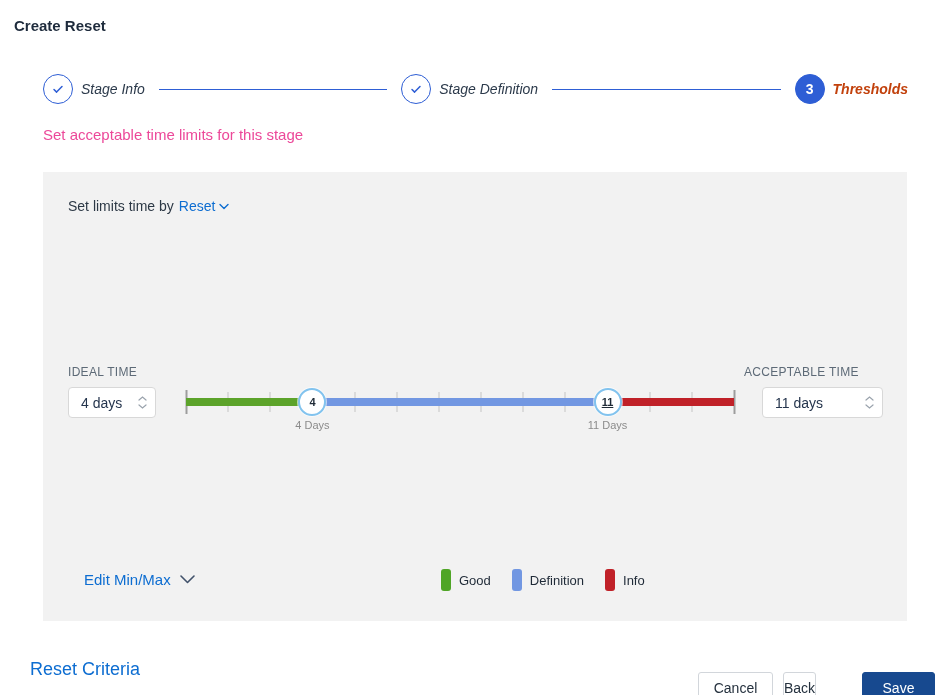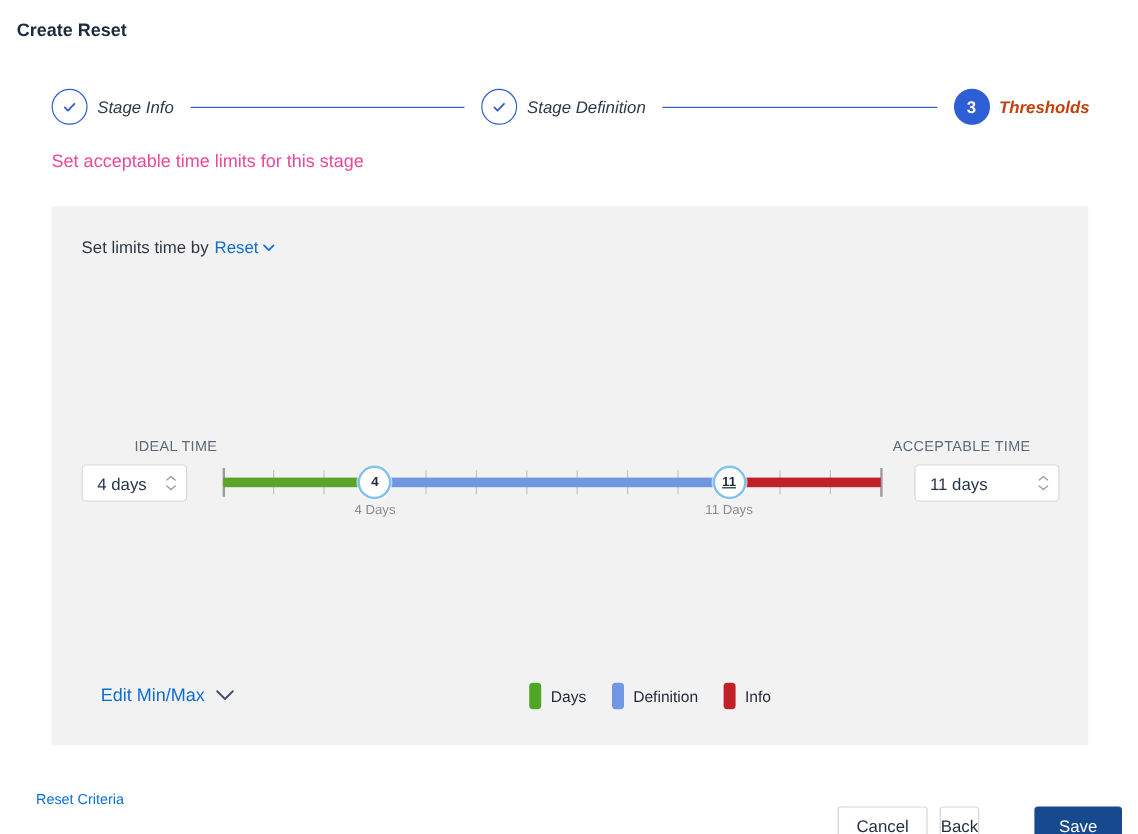--- a/index.html
+++ b/index.html
@@ -47,21 +47,21 @@
   
   .edit-minmax { position:absolute; left:84px; top:571px; font-size:15px; color:#0d6dd1; display:flex; align-items:center; cursor:pointer; }
   .edit-minmax svg { margin-left:9px; }
 
   .legend { position:absolute; left:441px; top:569px; display:flex; align-items:center; }
   .legend-item { display:flex; align-items:center; margin-right:21px; }
   .legend-swatch { width:10px; height:22px; border-radius:3px; margin-right:8px; }
   .legend-label { font-size:13px; color:#1f2a37; }
 
   
-  .reset-link { position:absolute; left:30px; top:659px; font-size:12px; color:#0d6dd1; cursor:pointer; }
+  .reset-link { position:absolute; left:30px; top:659px; font-size:18px; color:#0d6dd1; cursor:pointer; }
   .btn { position:absolute; top:632px; height:31px; border-radius:3px; font-family:inherit; font-size:14px;
          display:flex; align-items:center; justify-content:center; cursor:pointer;margin-top:40px; }
   .btn.ghost { background:#fff; border:1px solid #d2d6db; color:#25313e; }
   .btn.primary { background:#17498f; border:1px solid #17498f; color:#fff; }
   .btn-cancel { left:698px; width:75px; }
   .btn-back { left:783px; width:33px; }
   .btn-save { left:862px; width:73px; }
 </style>
 </head>
 <body>
@@ -102,21 +102,21 @@
   <div class="targets-line">
     <span>Set limits time by</span>
     <span class="targets-unit">
       <span>Reset</span>
       <svg width="10" height="7" viewBox="0 0 10 7">
           <path d="M1 1.5l4 4 4-4" fill="none" stroke="#0d6dd1" stroke-width="1.4" stroke-linecap="round" stroke-linejoin="round"></path>
         </svg>
     </span>
   </div>
 
-  <div class="field-label" style="left:68px; top:365px;margin-left:44px;">IDEAL TIME</div>
+  <div class="field-label" style="left:68px; top:365px;">IDEAL TIME</div>
   <div class="spin-input" style="left:68px; top:387px; width:88px;">
     <input value="4 days" style="">
     <div class="spinner">
       <svg width="9" height="5" viewBox="0 0 9 5">
           <path d="M1 4l3.5-3L8 4" fill="none" stroke="#9aa3ad" stroke-width="1.2" stroke-linecap="round"></path>
         </svg>
       <svg width="9" height="5" viewBox="0 0 9 5">
           <path d="M1 1l3.5 3L8 1" fill="none" stroke="#9aa3ad" stroke-width="1.2" stroke-linecap="round"></path>
         </svg>
     </div>
@@ -162,21 +162,21 @@
   <div class="edit-minmax">
     <span>Edit Min/Max</span>
     <svg width="15" height="9" viewBox="0 0 15 9">
         <path d="M1 1l6.5 6.5L14 1" fill="none" stroke="#42526b" stroke-width="1.6" stroke-linecap="round" stroke-linejoin="round"></path>
       </svg>
   </div>
 
   <div class="legend">
     <div class="legend-item">
       <div class="legend-swatch" style="background-color: rgb(79, 165, 38);"></div>
-      <div class="legend-label">Days</div>
+      <div class="legend-label">Good</div>
     </div>
     <div class="legend-item">
       <div class="legend-swatch" style="background-color: rgb(114, 151, 226);"></div>
       <div class="legend-label">Definition</div>
     </div>
     <div class="legend-item">
       <div class="legend-swatch" style="background-color: rgb(192, 33, 40);"></div>
       <div class="legend-label">Info</div>
     </div>
   </div>

